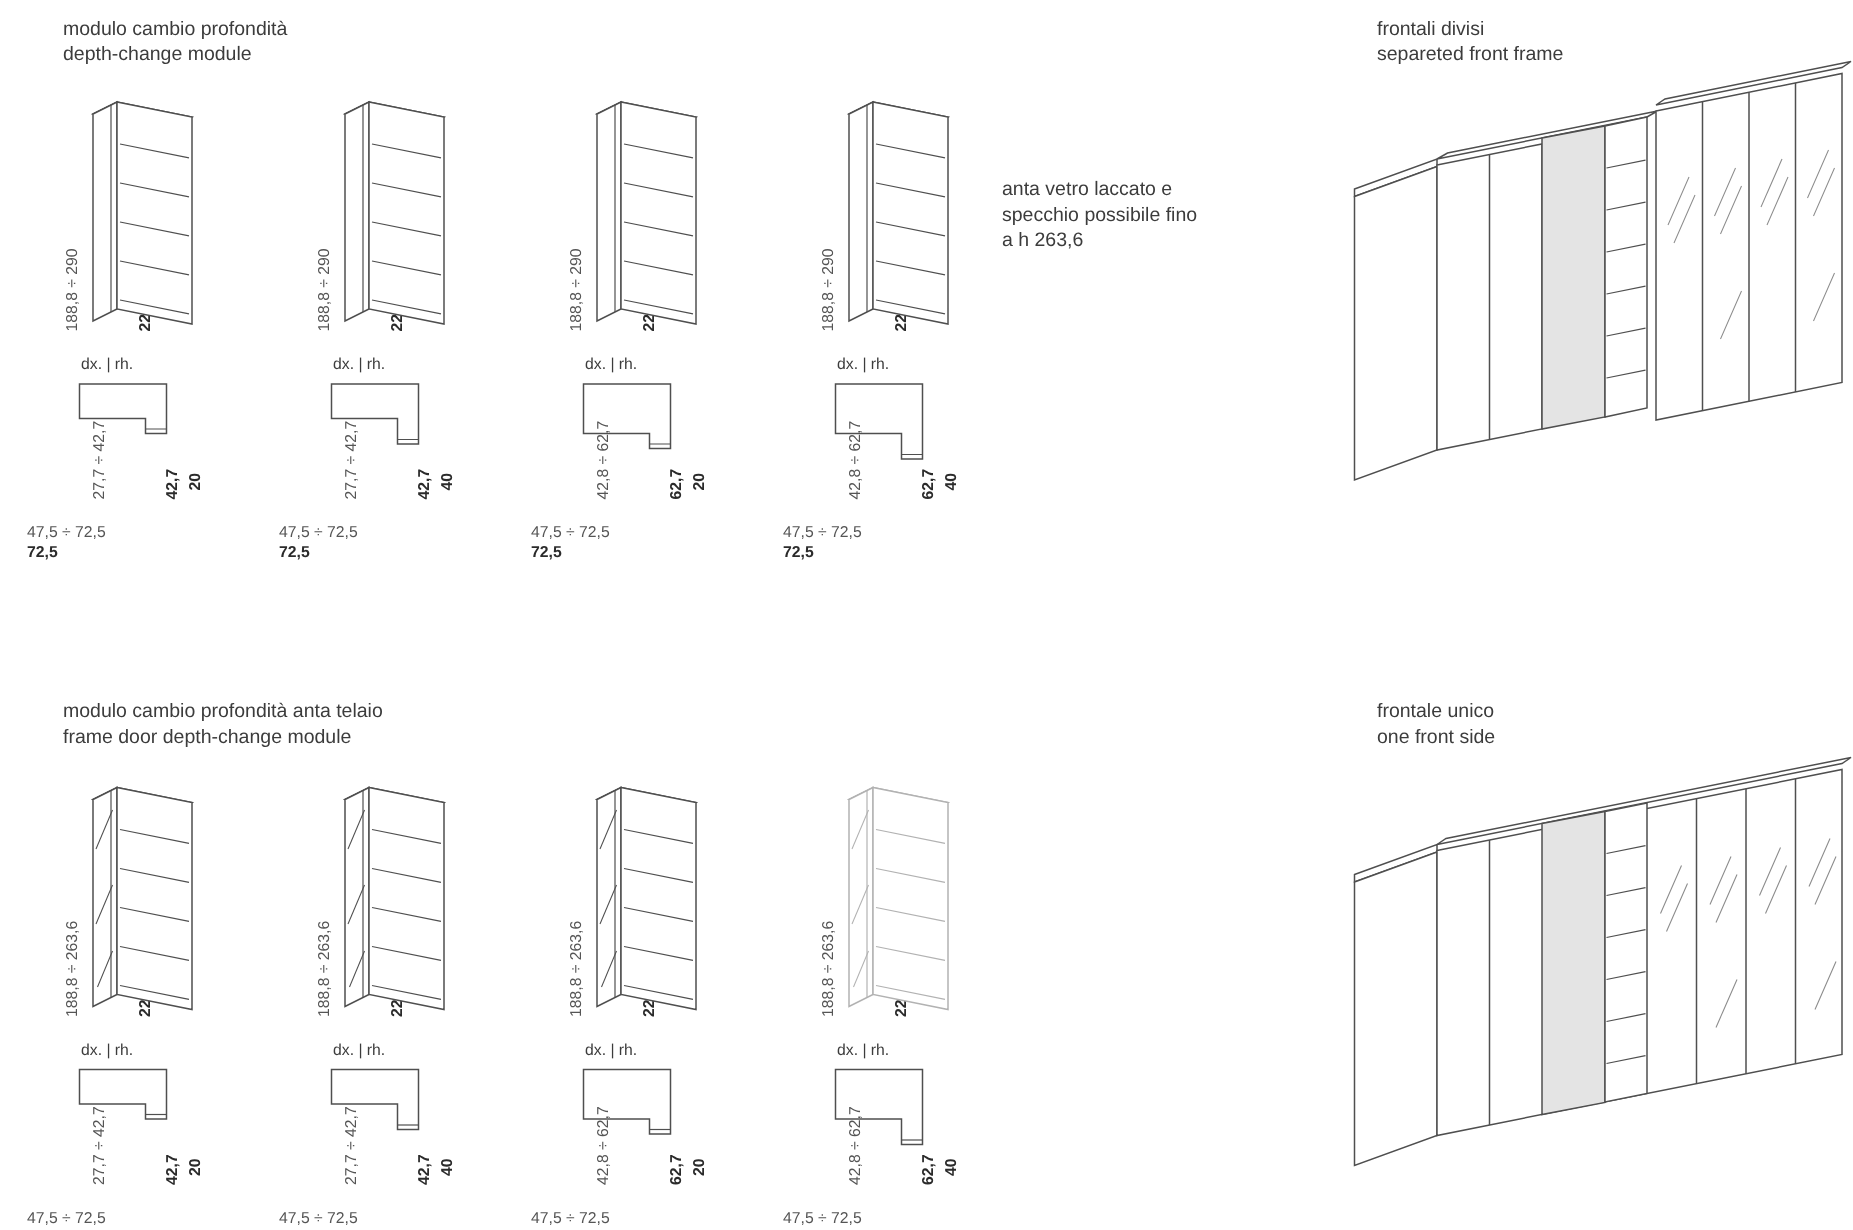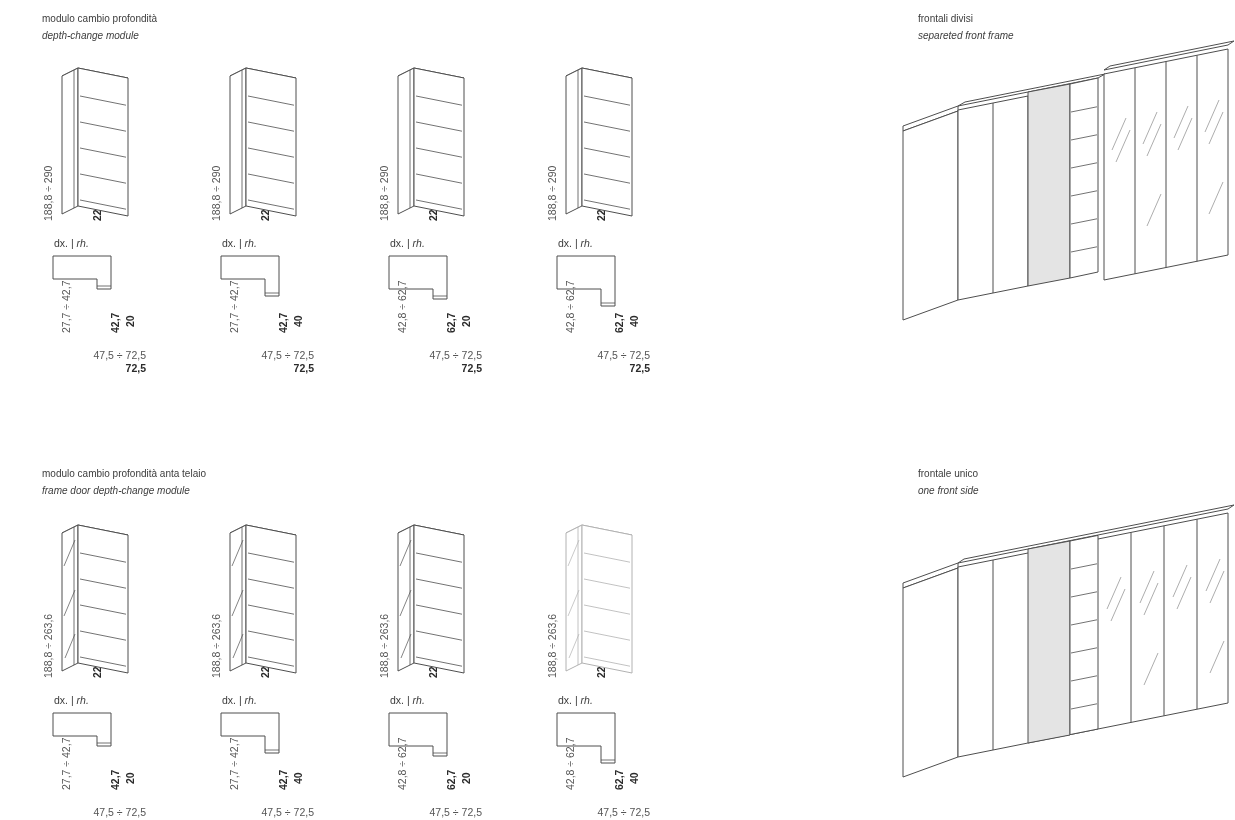--- a/index.html
+++ b/index.html
@@ -1,35 +1,35 @@
 <!DOCTYPE html>
 <html><head>
 <meta charset="utf-8">
 <style>
   *{margin:0;padding:0;box-sizing:border-box}
   html,body{background:#fff}
   body{width:1235px;height:820px;position:relative;font-family:"Liberation Sans",sans-serif;color:#3c3c3c;overflow:hidden}
   .abs{position:absolute}
-  .title{font-size:10px;line-height:17px}
-  .it{font-style:italic}
+  .title{font-size:13px;line-height:17px}
+  .it{}
   .note{font-size:13px;line-height:17px;white-space:pre-line}
   .section{position:absolute;left:0;width:690px;height:340px}
   .module-col{position:absolute;top:15px;width:160px;height:330px}
   .vrot{position:absolute;transform:rotate(-90deg);transform-origin:0 0;white-space:pre}
   .dim-light{font-size:10.5px;color:#555;line-height:13px;white-space:pre}
   .dim-bold{font-size:10.5px;font-weight:bold;color:#2b2b2b;line-height:13px;white-space:pre}
   .vdim{left:-2px;top:160px;width:154px}
   .cab-svg{position:absolute;left:46px;top:2px;width:80px;height:156px;stroke:#4f4f4f;stroke-width:1;fill:none}
   .light-cab{stroke:#b2b2b2}
   .plan{position:absolute;left:34px;top:176px;width:126px;height:112px}
   .hand{position:absolute;left:12px;top:0;font-size:10.5px;color:#3c3c3c;white-space:pre}
   .plan-svg{position:absolute;left:10px;top:18px;width:64px;height:52px;stroke:#4f4f4f;stroke-width:1;fill:none}
   .side-dims{left:-18px;top:96px;width:82px}
   .depth-lab{left:82px;top:90px;width:44px}
-  .bdims{position:absolute;left:10px;top:288px;width:128px;text-align:right}
+  .bdims{position:absolute;left:10px;top:288px;width:128px;text-align:left}
   .front-svg{position:absolute;width:337px;height:292px}
   .wd polygon{stroke:#4f4f4f;stroke-width:1;fill:#fff}
   .wd .grey{fill:#e4e4e4}
   .wd line{stroke:#4f4f4f;stroke-width:1;fill:none}
   .wd .hx{stroke:#8a8a8a;stroke-width:0.7}
   .wd .shelf{stroke-width:0.8}
 </style>
 </head>
 <body>
 
@@ -174,20 +174,23 @@
     </div>
     <div class="bdims">
       <div class="dim-light">47,5 ÷ 72,5</div>
       <div class="dim-bold">72,5</div>
     </div>
   </div>
 
 </div>
 
 <div class="abs note" style="left:668px;top:100px">
+  <div>anta vetro laccato e
+specchio possibile fino
+a h 263,6</div>
 </div>
 
 <div class="abs title" style="left:918px;top:10px">
   <div>frontali divisi</div>
   <div class="it">separeted front frame</div>
 </div>
 
 <svg class="front-svg" style="left:898px;top:30px" viewBox="0 0 337 292">
   <g class="wd">
     <polygon points="60,76 200,48 207,44 67,72"></polygon>

